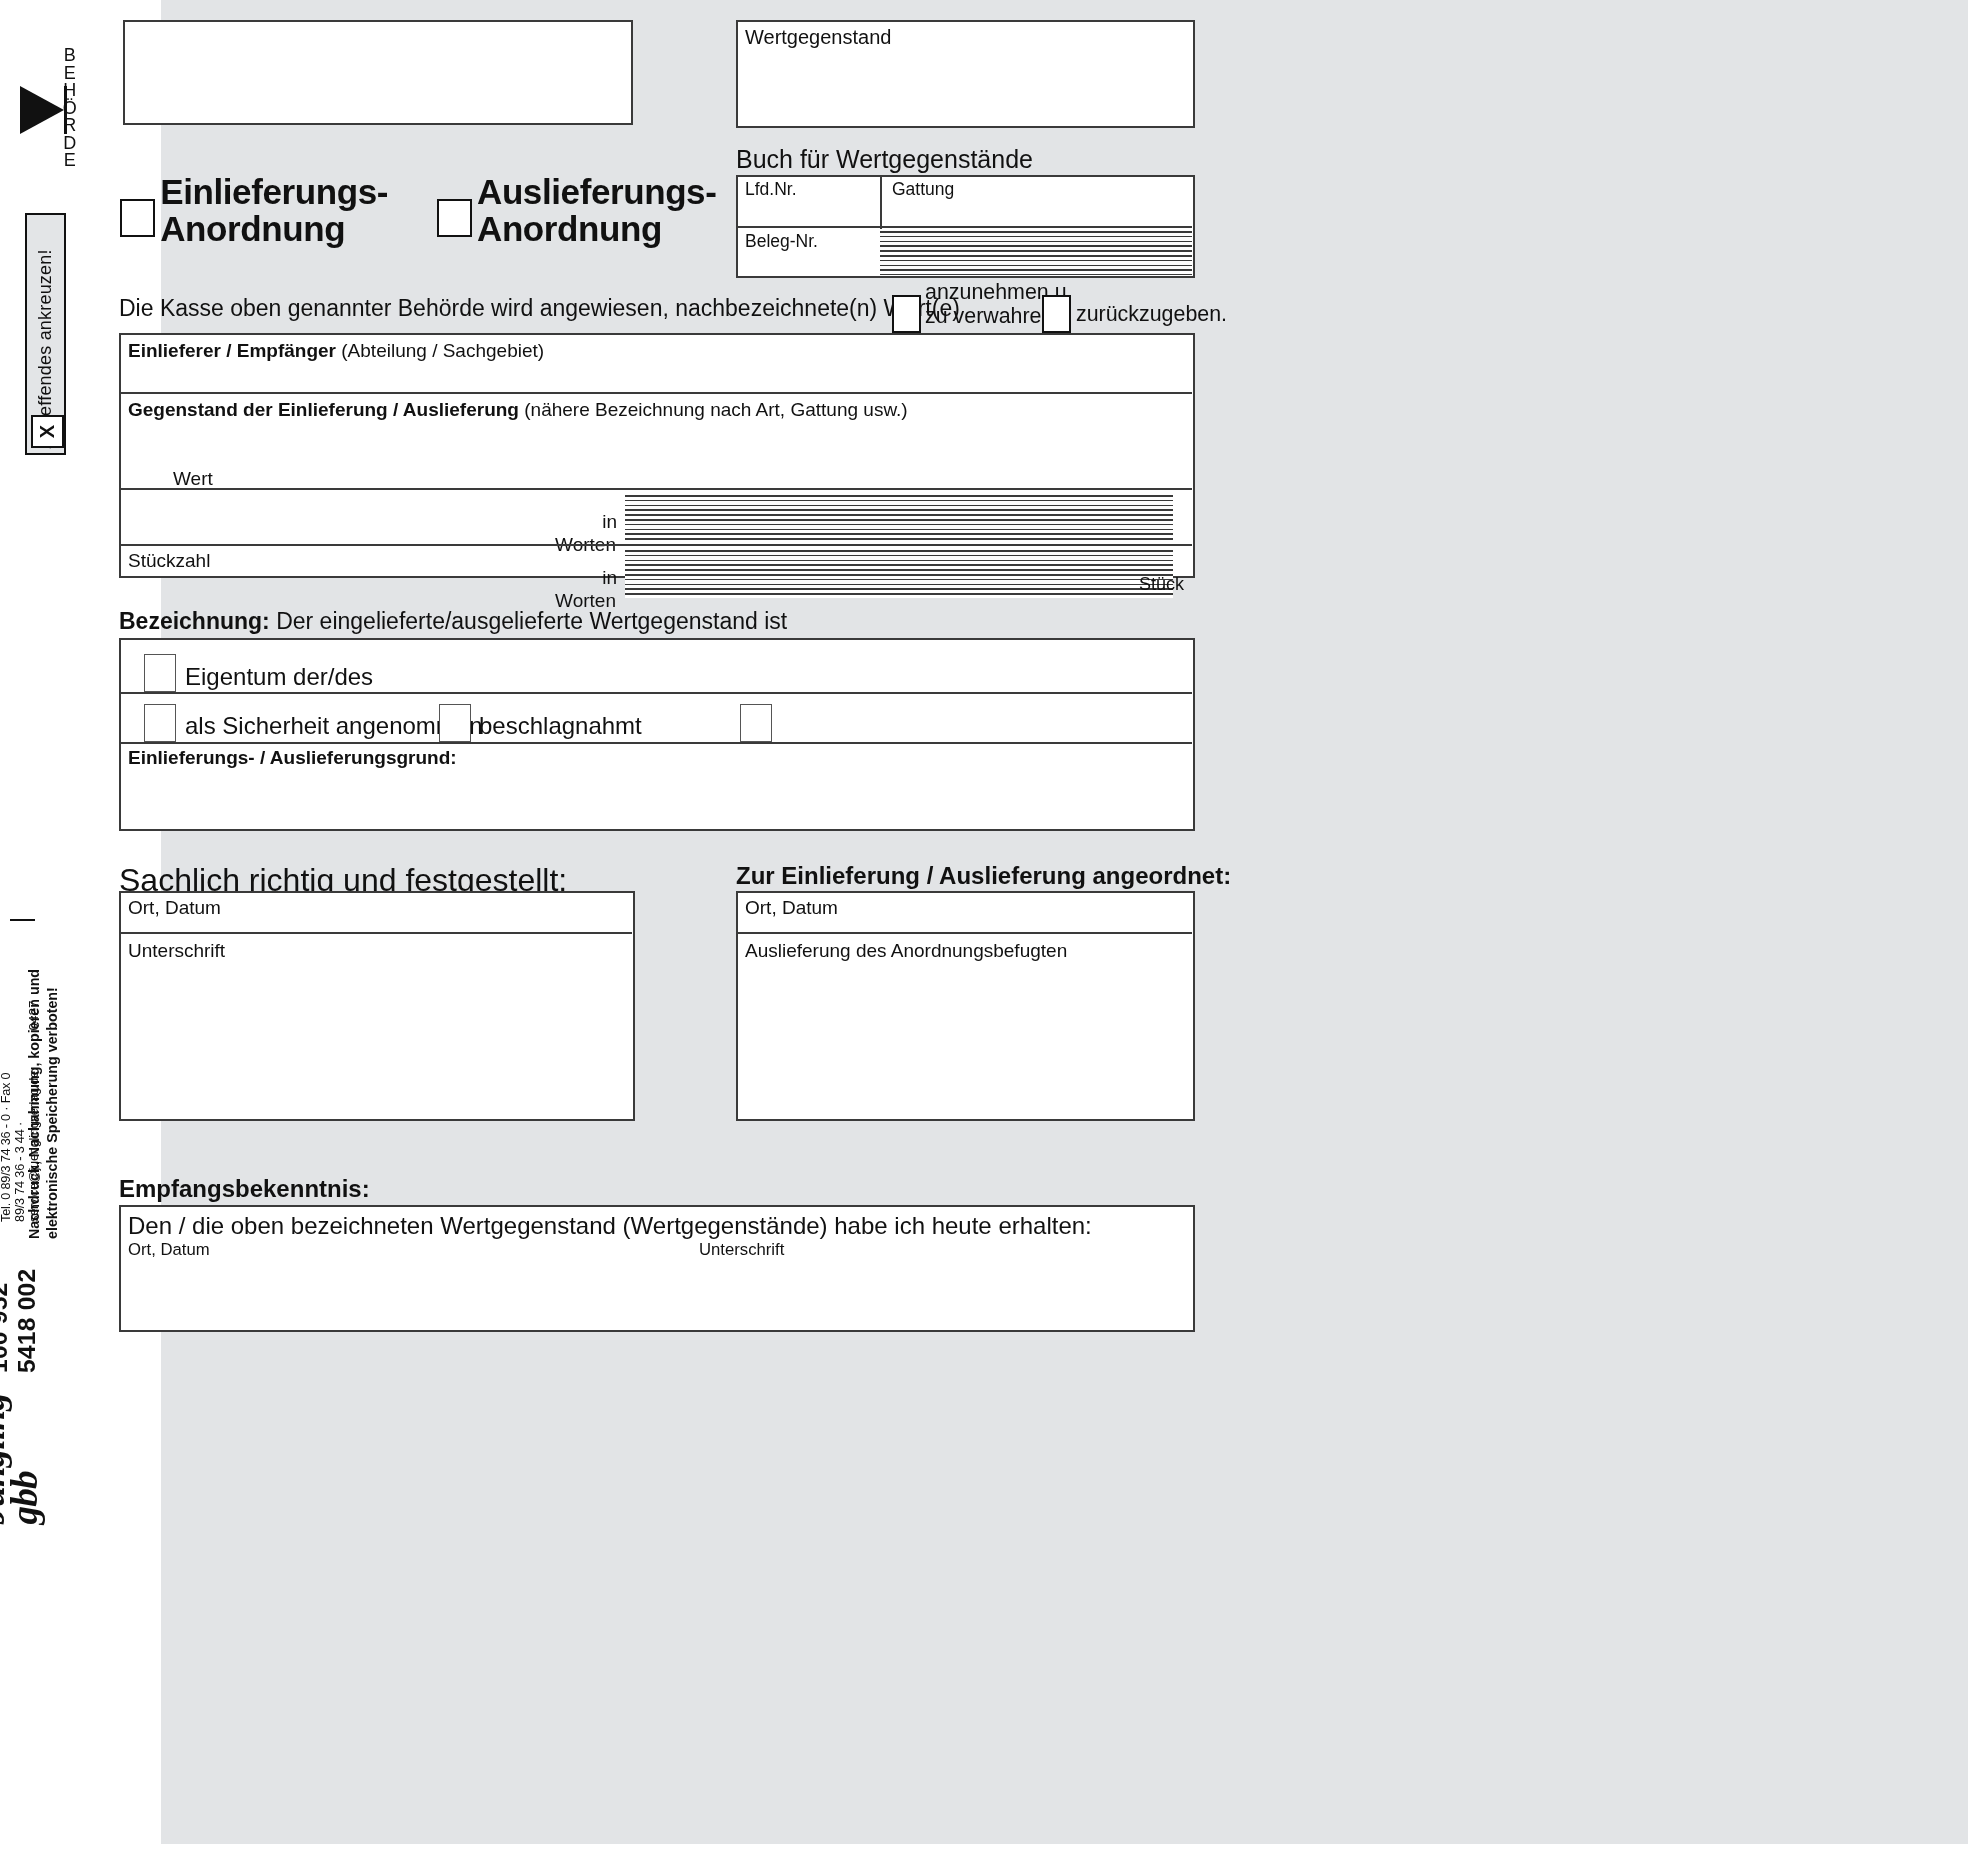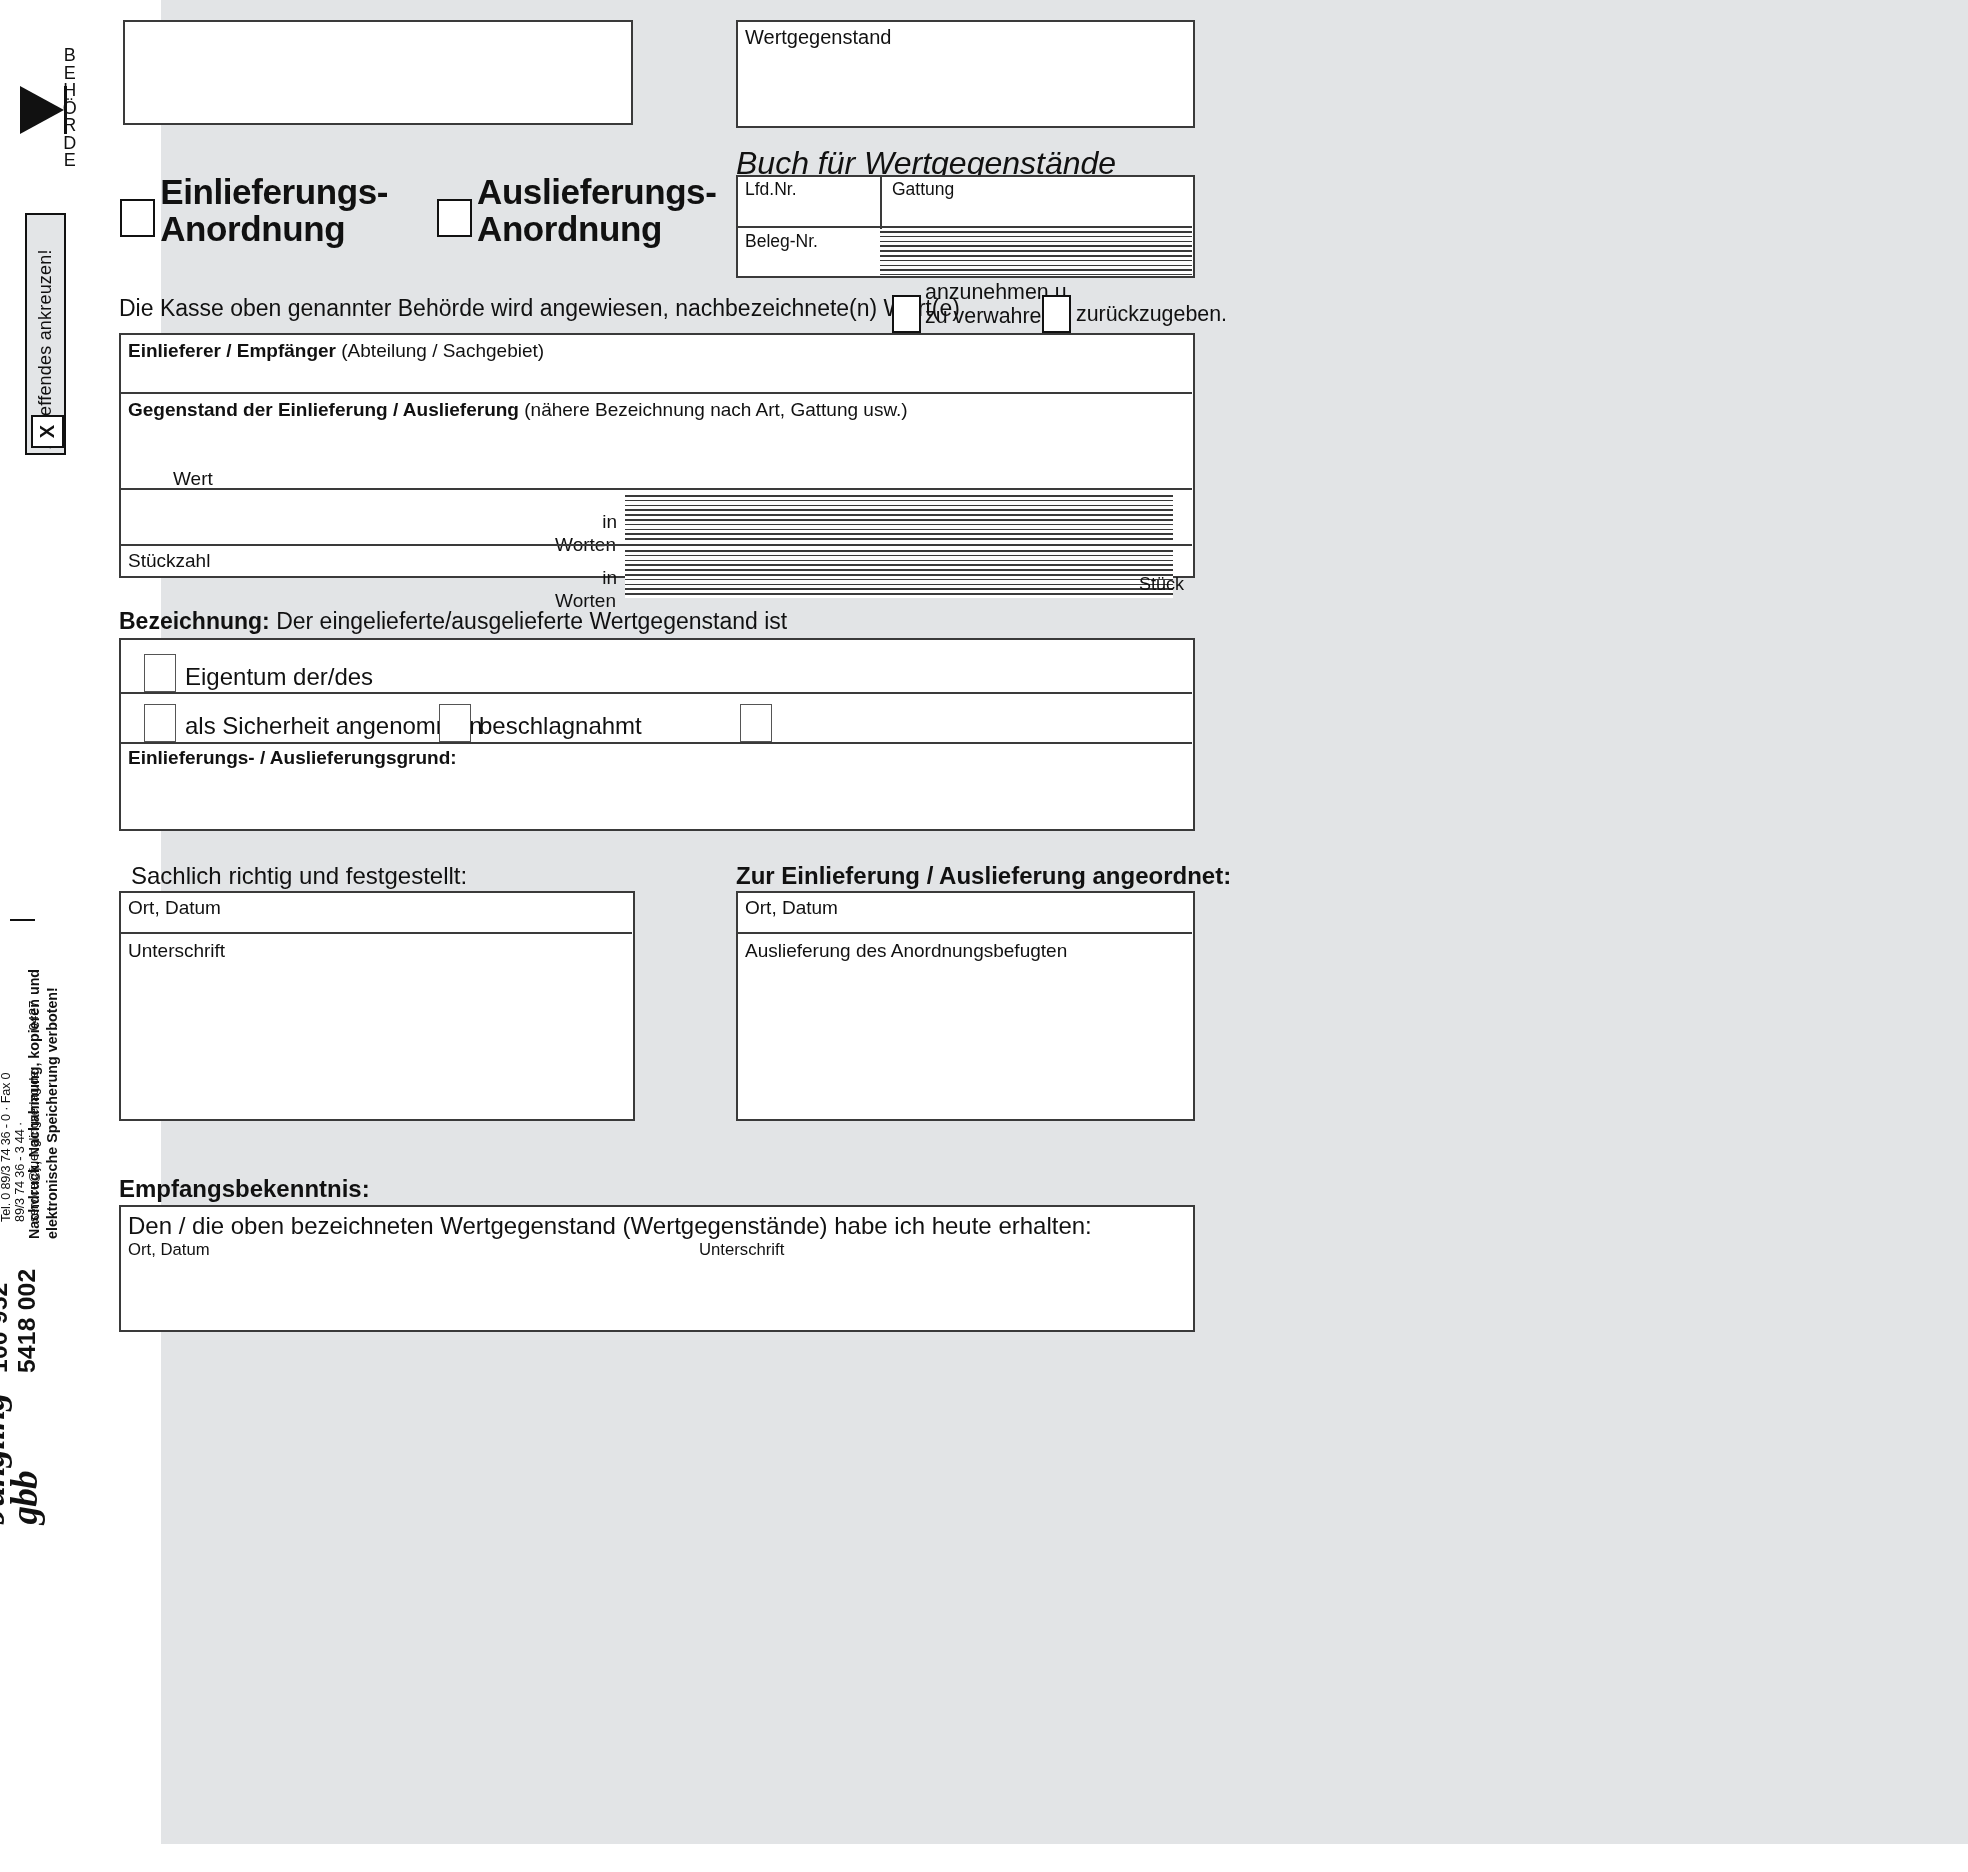--- a/index.html
+++ b/index.html
@@ -69,21 +69,21 @@
   #stempel-lbl{left:584px;top:26px;}
 
   
   #cb-ein{position:absolute;left:-41px;top:199px;width:35px;height:38px;border:2.4px solid #111;background:#fff;box-sizing:border-box;}
   #t-ein{position:absolute;left:-0.8px;top:173px;font-size:35px;font-weight:bold;line-height:37px;letter-spacing:-0.4px;}
   #cb-aus{position:absolute;left:276px;top:199px;width:35px;height:38px;border:2.4px solid #111;background:#fff;box-sizing:border-box;}
   #t-aus{position:absolute;left:316px;top:173px;font-size:35px;font-weight:bold;line-height:37px;letter-spacing:-0.4px;}
   #t-fuer{position:absolute;left:-42px;top:248px;font-size:32px;font-weight:bold;letter-spacing:-0.2px;}
 
   
-  #buch-title{left:575px;top:145px;font-size:32px;font-style:italic;}
+  #buch-title{left:575px;top:145px;font-size:25px;}
   #buch-box{left:575px;top:175px;width:459px;height:103px;}
   #buch-div{left:719px;top:177px;width:2.4px;height:52px;background:#3a3a3a;}
   #buch-mid{left:577px;top:226px;width:454px;height:2.4px;background:#3a3a3a;}
   #lfd-lbl{left:584px;top:179px;font-size:17.5px;}
   #gattung-lbl{left:731px;top:179px;font-size:17.5px;}
   #beleg-lbl{left:584px;top:231px;font-size:17.5px;}
   #beleg-hatch{position:absolute;left:719px;top:231px;width:312px;height:44px;
     background:repeating-linear-gradient(180deg,#3a3a3a 0px,#3a3a3a 1.6px,#ffffff 1.6px,#ffffff 4.8px);}
 
   
@@ -121,21 +121,21 @@
   #bm-div1{left:-40px;top:692px;width:1071px;height:1.6px;background:#3a3a3a;}
   #cb-sicherheit{position:absolute;left:-16.7px;top:704px;width:32px;height:38px;border:1.6px solid #555;background:#fff;box-sizing:border-box;}
   #sicherheit-lbl{left:24px;top:712px;font-size:24px;}
   #cb-beschlag{position:absolute;left:278px;top:704px;width:32px;height:38px;border:1.6px solid #555;background:#fff;box-sizing:border-box;}
   #beschlag-lbl{left:318px;top:712px;font-size:24px;}
   #cb-leer{position:absolute;left:579px;top:704px;width:32px;height:38px;border:1.6px solid #555;background:#fff;box-sizing:border-box;}
   #bm-div2{left:-40px;top:742px;width:1071px;height:2.4px;background:#3a3a3a;}
   #grund-lbl{left:-33px;top:747px;font-size:19px;}
 
   
-  #sig-left-title{left:-42px;top:862px;font-size:24px;margin-left:12px;}
+  #sig-left-title{left:-42px;top:862px;font-size:32px;}
   #sig-left-box{left:-42px;top:891px;width:516px;height:230px;}
   #sl-ort{left:-33px;top:897px;font-size:19px;}
   #sl-div{left:-40px;top:932px;width:511px;height:2.4px;background:#3a3a3a;}
   #sl-unter{left:-33px;top:940px;font-size:19px;}
 
   #sig-right-title{left:575px;top:862px;font-size:24px;font-weight:bold;}
   #sig-right-box{left:575px;top:891px;width:459px;height:230px;}
   #sr-ort{left:584px;top:897px;font-size:19px;}
   #sr-div{left:577px;top:932px;width:454px;height:2.4px;background:#3a3a3a;}
   #sr-unter{left:584px;top:940px;font-size:19px;}

